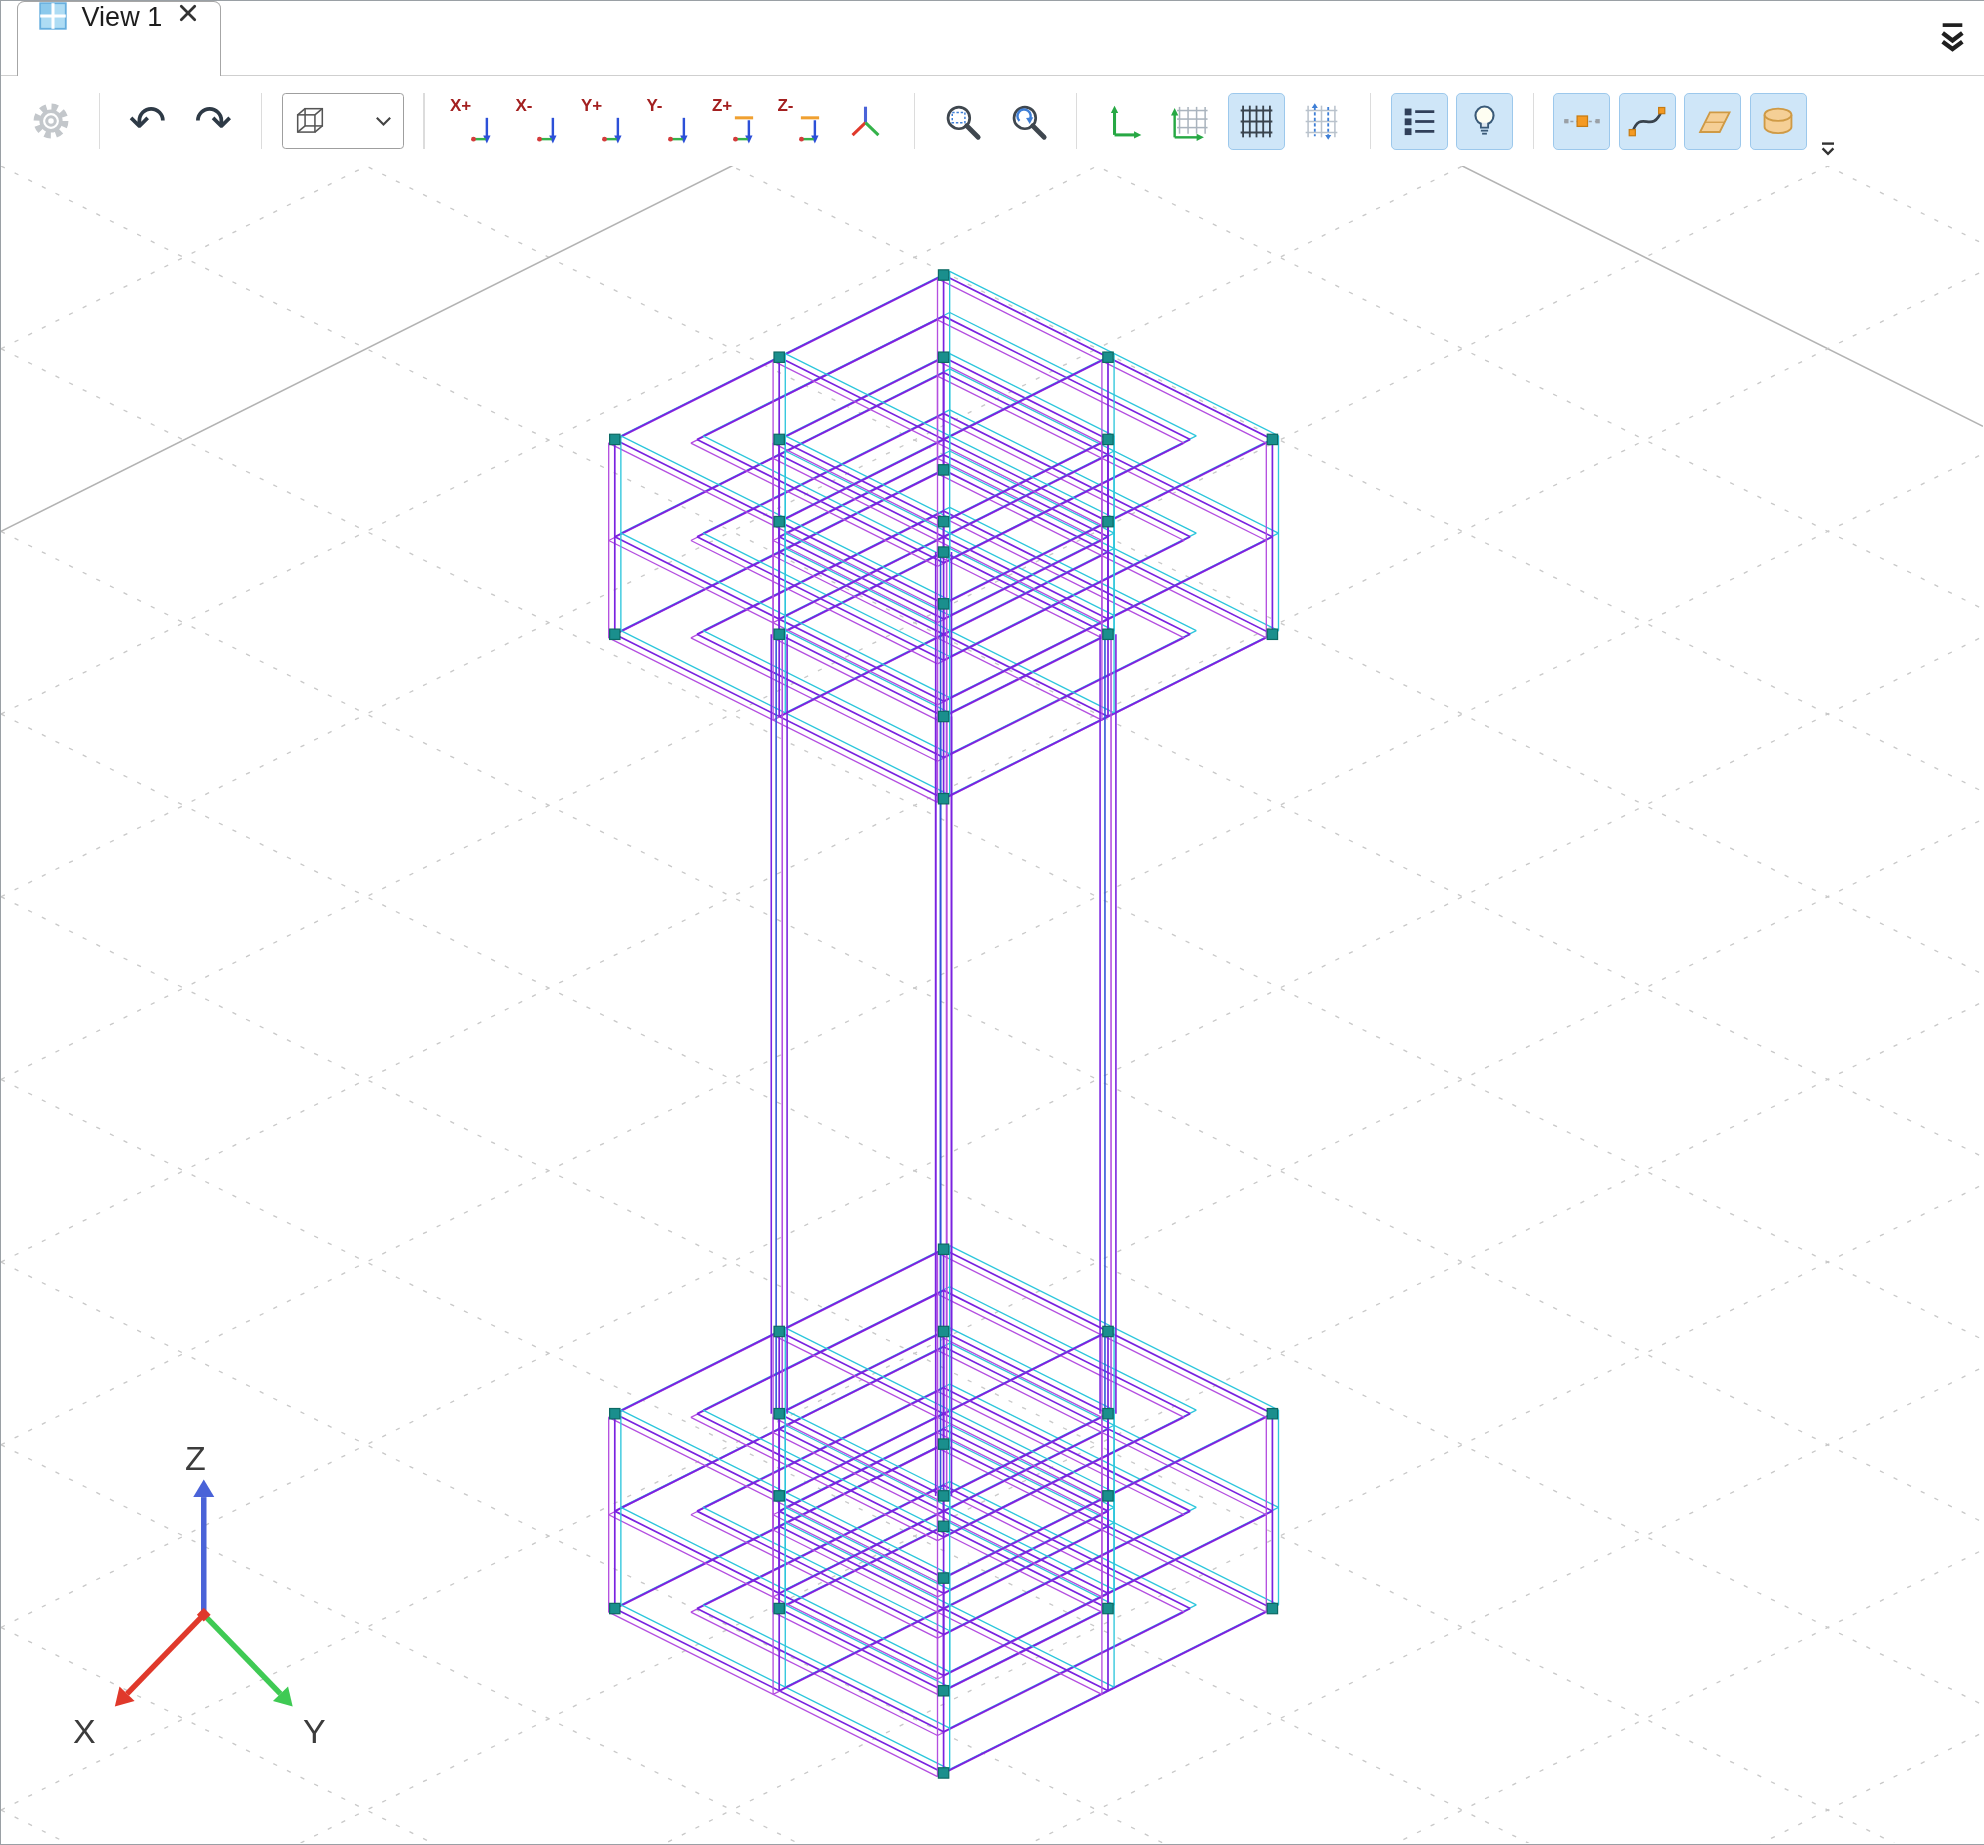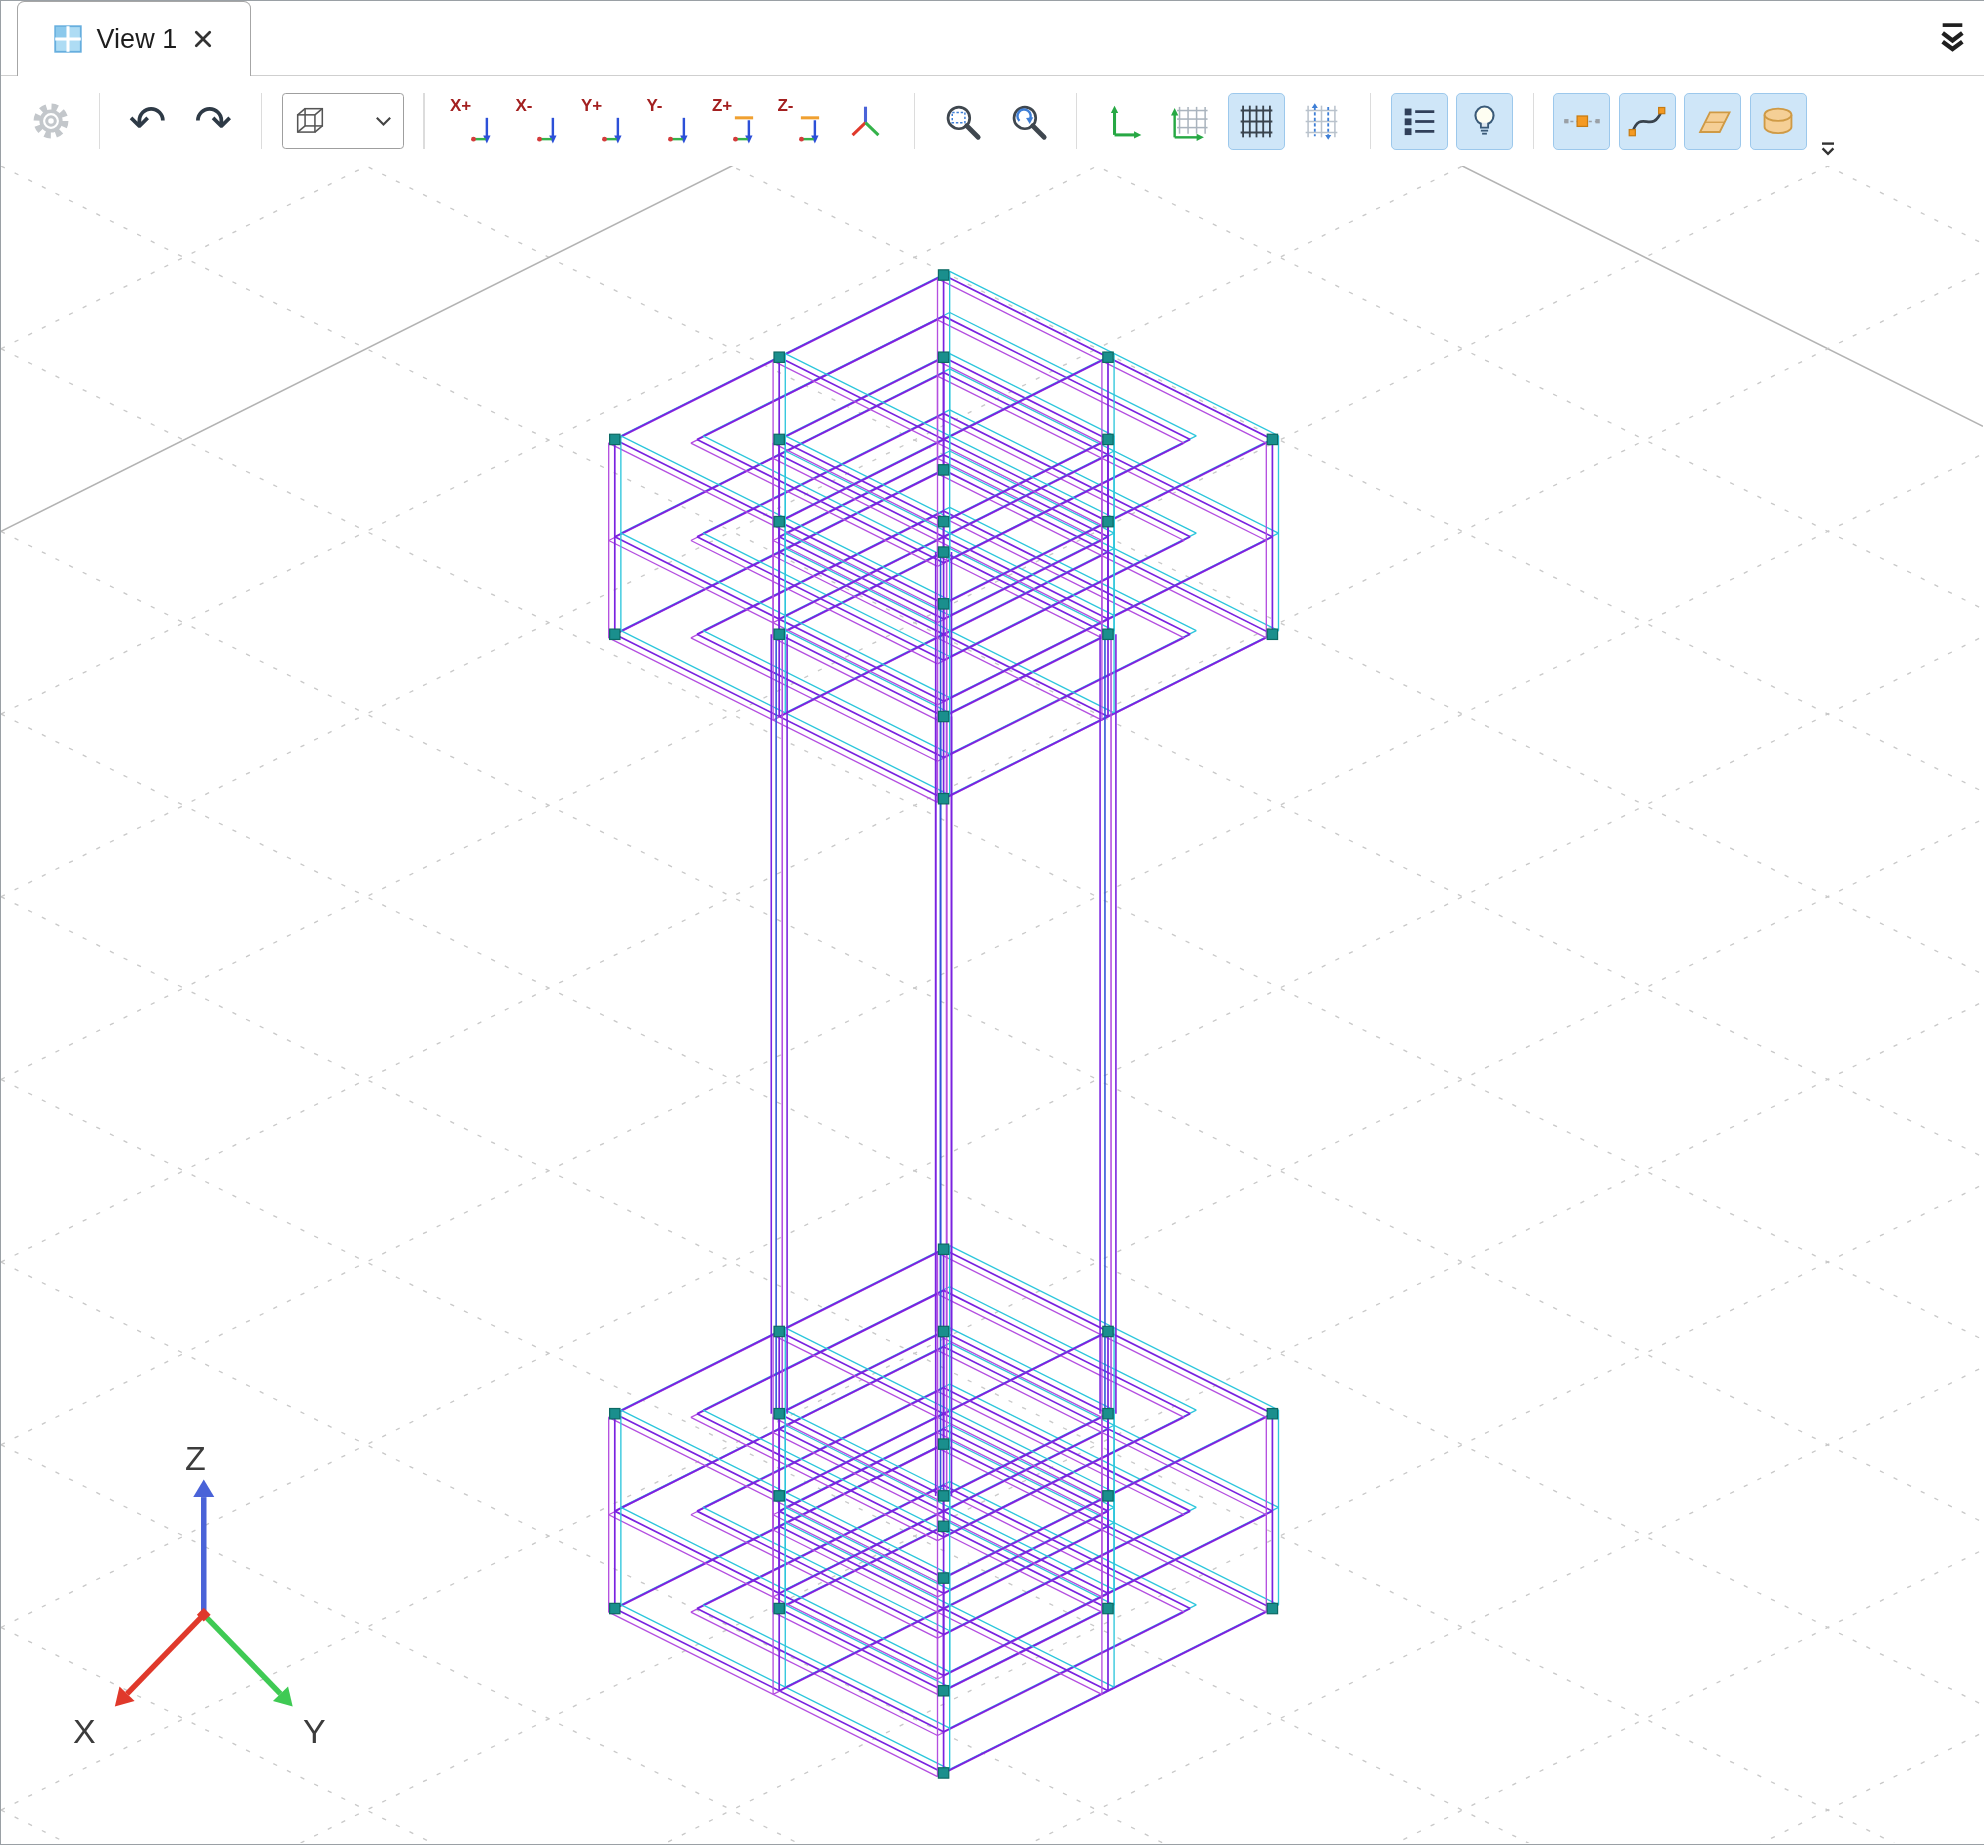--- a/index.html
+++ b/index.html
@@ -10,21 +10,21 @@
   .window{
     position:absolute;inset:0;border:1.2px solid #9aa0a5;background:#fff;
     box-sizing:border-box;display:flex;flex-direction:column;
   }
   
   .tabstrip{
     height:74px;flex:0 0 auto;display:flex;align-items:stretch;
     padding-left:16px;border-bottom:1.2px solid #cfcfcf;position:relative;background:#fff;
   }
   .tab{
-    display:flex;align-items:center;gap:14.6px;padding:0 36px;
+    display:flex;gap:14.6px;padding:0 21px;
     border:1.2px solid #a6a6a6;border-bottom:none;border-radius:7.3px 7.3px 0 0;
     background:#fff;margin-bottom:-1.2px;z-index:2;
   }
   .tab-label{font-size:27px;color:#1d1d1d;}
   .strip-menu{position:absolute;right:18px;top:21px;}
   
   .toolbar{
     height:90px;flex:0 0 auto;display:flex;align-items:center;
     padding:0 21px;gap:8.5px;background:#fff;
   }

